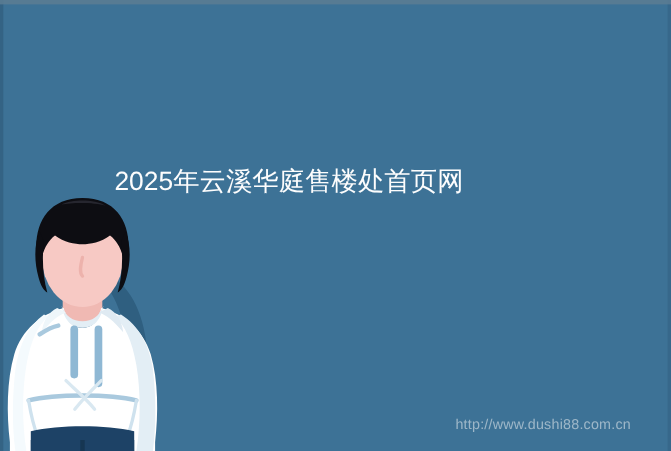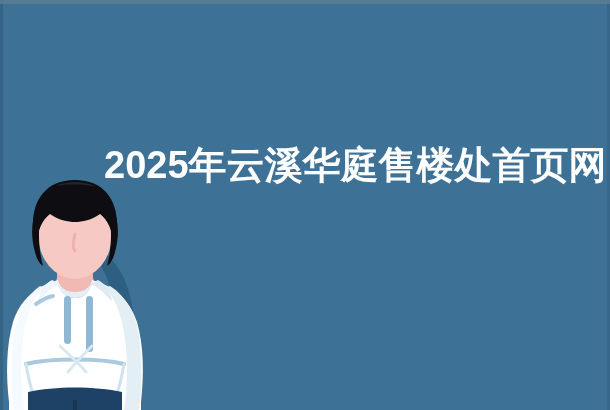--- a/index.html
+++ b/index.html
@@ -39,25 +39,25 @@
 
   
   #headline {
     position: absolute;
     left: 104px;
     top: 143px;
     width: 492px;
   }
   .headline-line {
     color: #fdfdfd;
-    font-size: 38px;
+    font-size: 24px;
     line-height: 45px;
     letter-spacing: 0px;
     white-space: nowrap;
-    font-weight: 700;
+    font-weight: 400;
   }
 
   
   #watermark {
     position: absolute;
     left: 414px;
     top: 378px;
     color: #b8cad6;
     opacity: 0.78;
     font-size: 13px;
@@ -139,14 +139,15 @@
       <path d="M73 224 L77 224 L77 234 L73 234 Z" fill="#163652"></path>
     </svg>
   </div>
 
   <div id="top-strip"></div>
 
   <div id="headline">
     <div class="headline-line">2025年云溪华庭售楼处首页网</div>
   </div>
 
+  <div id="watermark">http://www.dushi88.com.cn</div>
 
 </div>
 
 </body></html>

